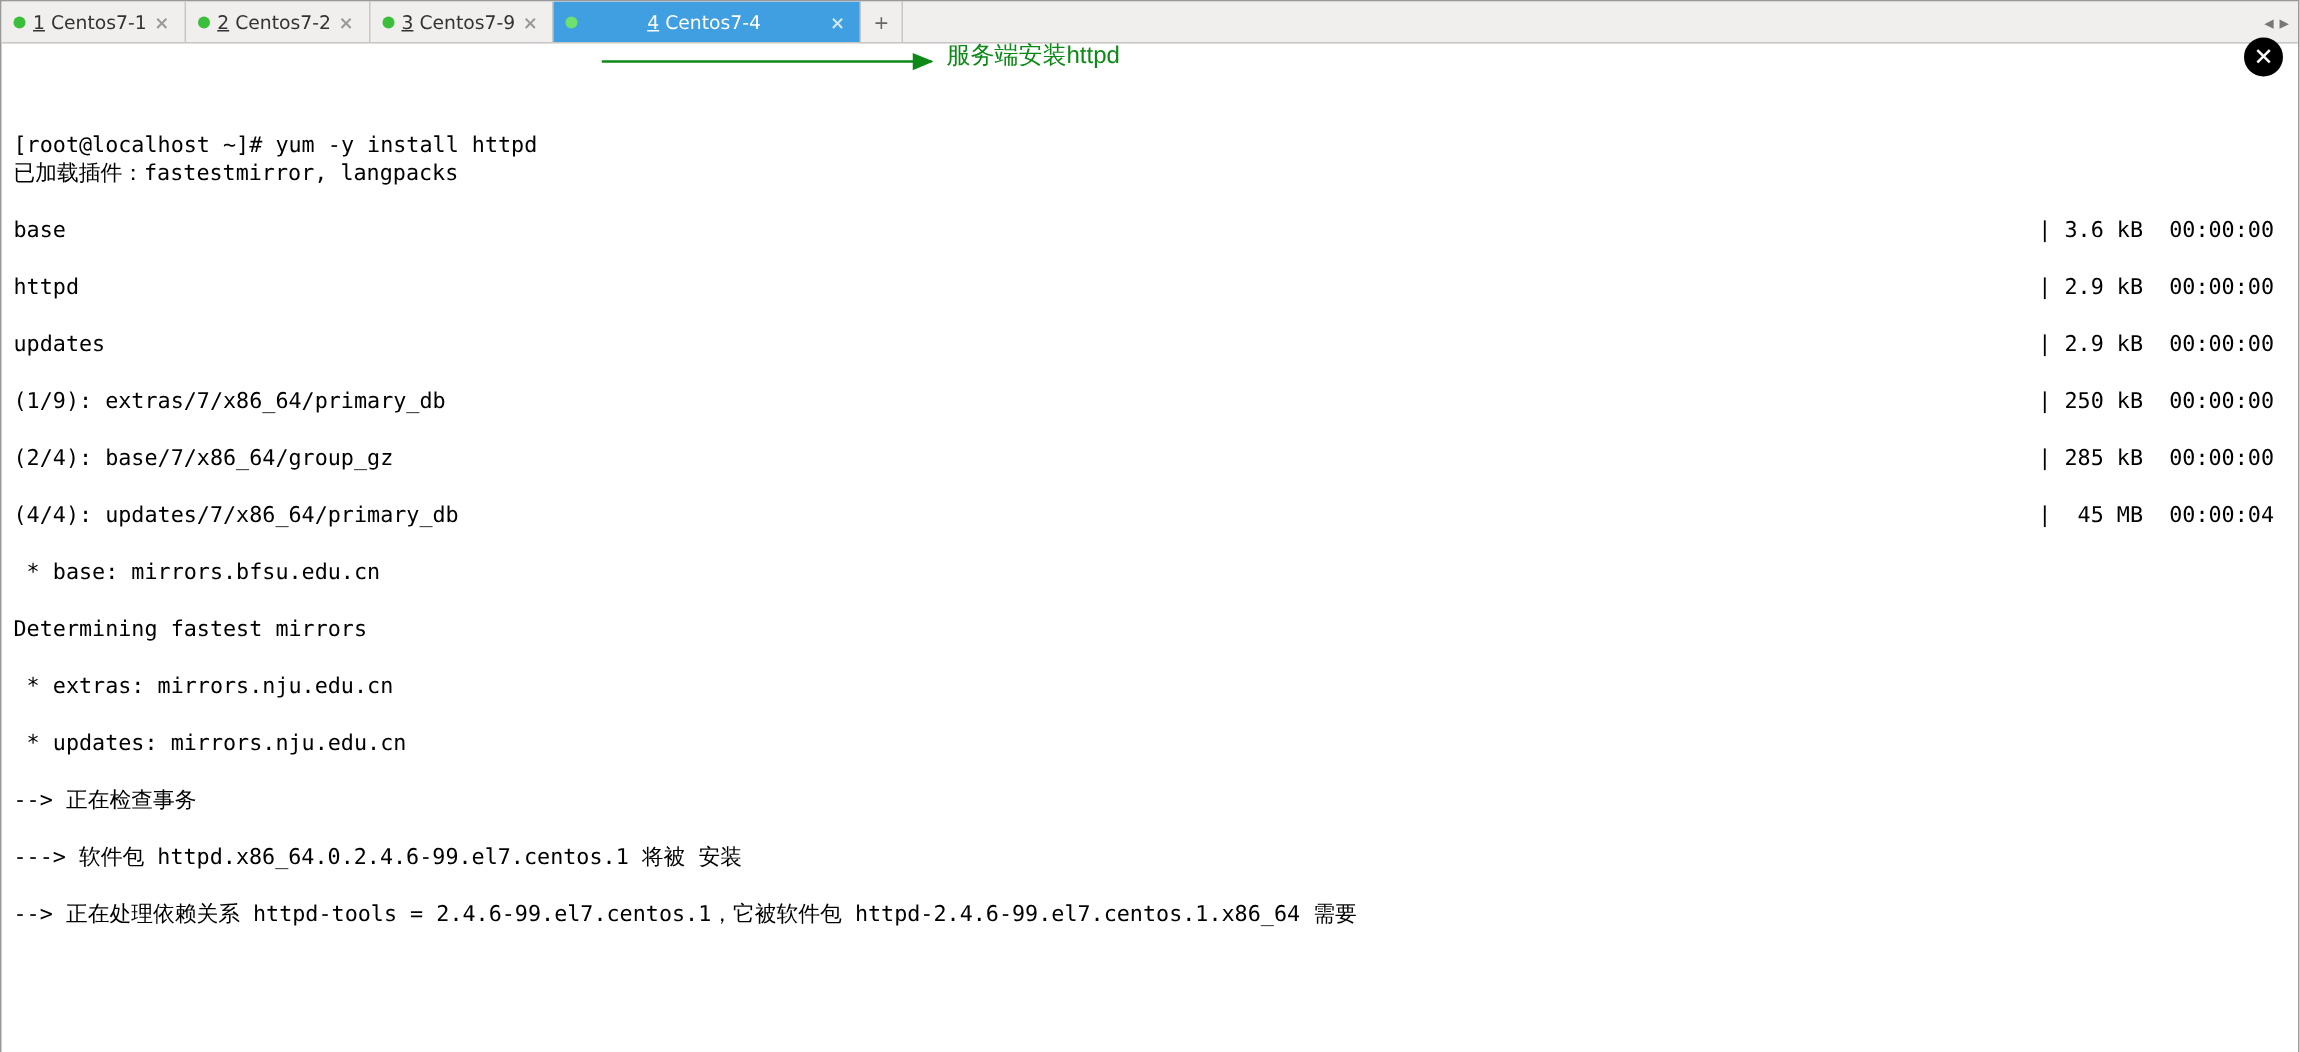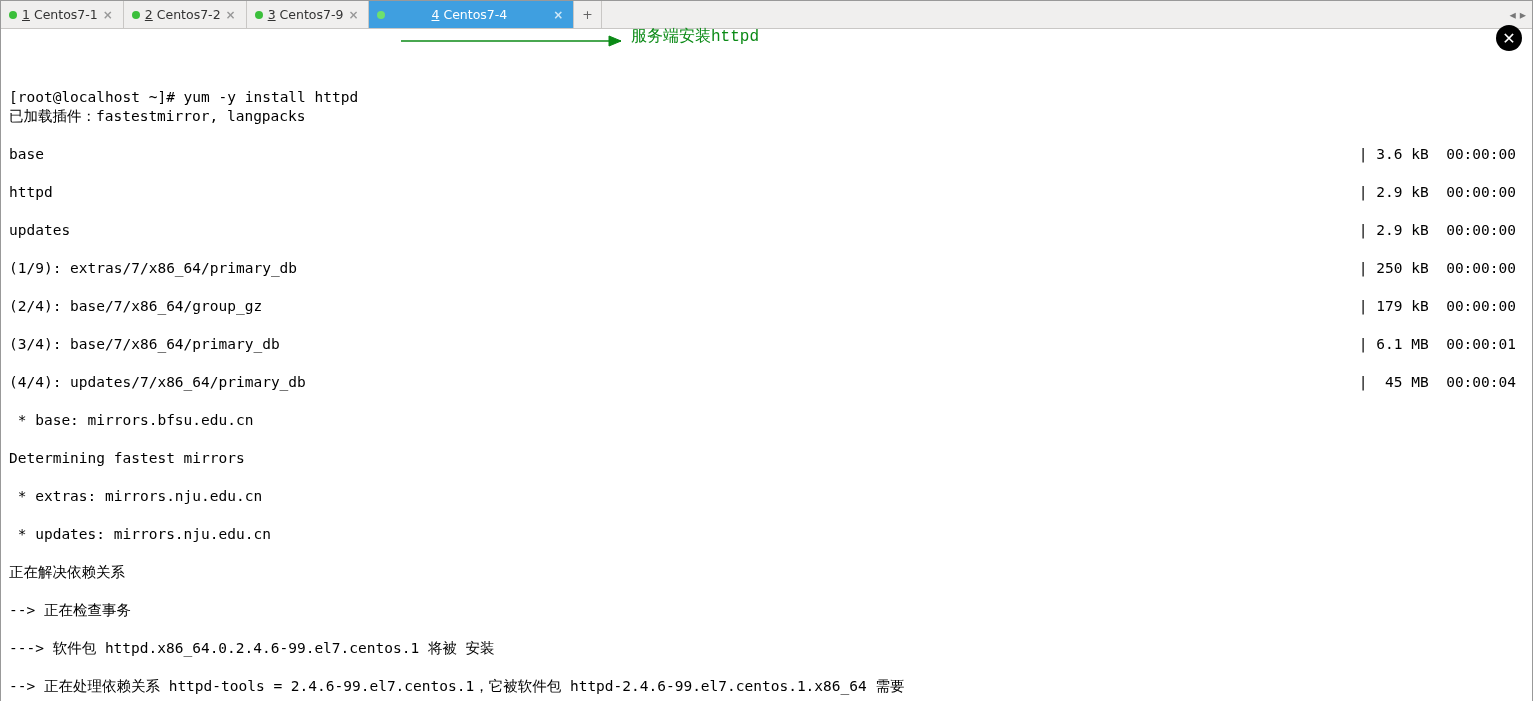--- a/index.html
+++ b/index.html
@@ -69,21 +69,21 @@
     }
     .term {
       padding: 2px 8px 4px 8px;
       white-space: pre;
       line-height: 19px;
       position: relative;
     }
     .annot {
       position: absolute;
       color: #0b8a16;
-      font-family: Liberation Mono, monospace;
+      font-family: Liberation Sans, sans-serif;
       font-size: 16px;
     }
     .arrow {
       stroke: #0b8a16; fill: #0b8a16;
     }
     .row { display: flex; }
     .row .l { flex: 1; }
     .row .r { text-align: left; padding-right: 8px; }
   </style>
 </head>
@@ -124,28 +124,26 @@
   <line x1="0" y1="10" x2="220" y2="10" class="arrow" stroke-width="1.6"></line>
   <polygon points="220,10 208,5 208,15" class="arrow"></polygon>
 </svg>
 <span class="annot" style="left:630px;top:-1px">服务端安装httpd</span>
 <span>[root@localhost ~]# </span><span>yum -y install httpd</span>
 <div>已加载插件：fastestmirror, langpacks</div>
 <div class="row"><span class="l">base</span><span class="r">| 3.6 kB  00:00:00</span></div>
 <div class="row"><span class="l">httpd</span><span class="r">| 2.9 kB  00:00:00</span></div>
 <div class="row"><span class="l">updates</span><span class="r">| 2.9 kB  00:00:00</span></div>
 <div class="row"><span class="l">(1/9): extras/7/x86_64/primary_db</span><span class="r">| 250 kB  00:00:00</span></div>
-<div class="row"><span class="l">(2/4): base/7/x86_64/group_gz</span><span class="r">| 179 kB  00:00:00</span></div>
-<div class="row"><span class="l">(3/4): base/7/x86_64/primary_db</span><span class="r">| 6.1 MB  00:00:01</span></div>
+<div class="row"><span class="l">(2/4): base/7/x86_64/group_gz</span><span class="r">| 285 kB  00:00:00</span></div>
 <div class="row"><span class="l">(4/4): updates/7/x86_64/primary_db</span><span class="r">|  45 MB  00:00:04</span></div>
 <div> * base: mirrors.bfsu.edu.cn</div>
 <div>Determining fastest mirrors</div>
 <div> * extras: mirrors.nju.edu.cn</div>
 <div> * updates: mirrors.nju.edu.cn</div>
-<div>正在解决依赖关系</div>
 <div>--&gt; 正在检查事务</div>
 <div>---&gt; 软件包 httpd.x86_64.0.2.4.6-99.el7.centos.1 将被 安装</div>
 <div>--&gt; 正在处理依赖关系 httpd-tools = 2.4.6-99.el7.centos.1，它被软件包 httpd-2.4.6-99.el7.centos.1.x86_64 需要</div>
 
 
 
 
 
 
 

